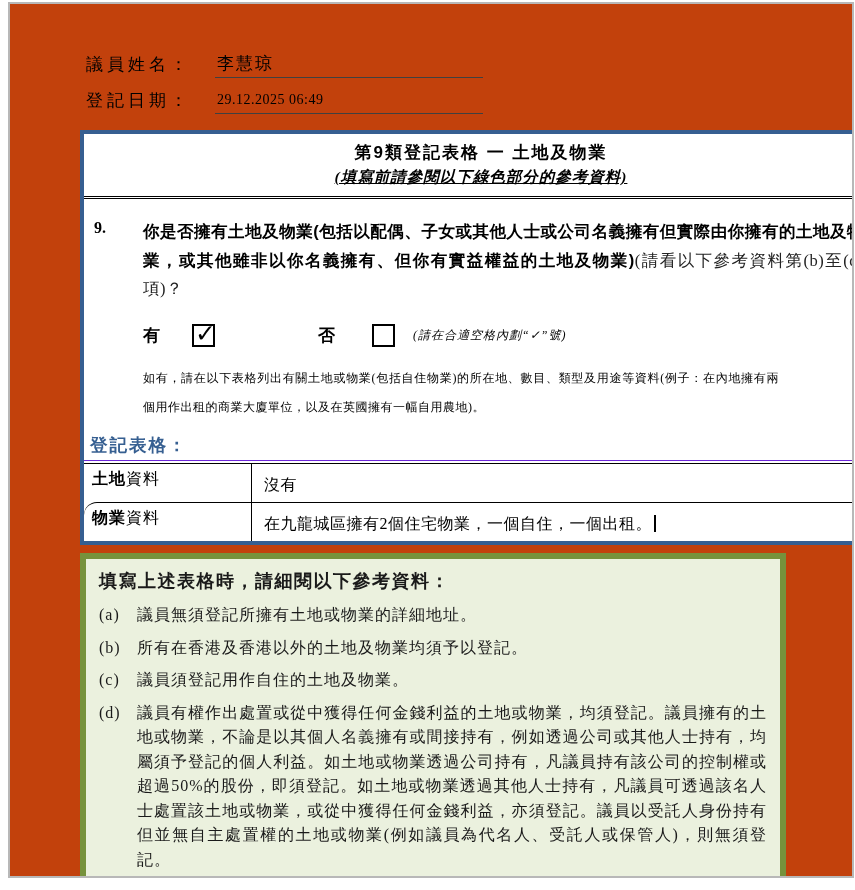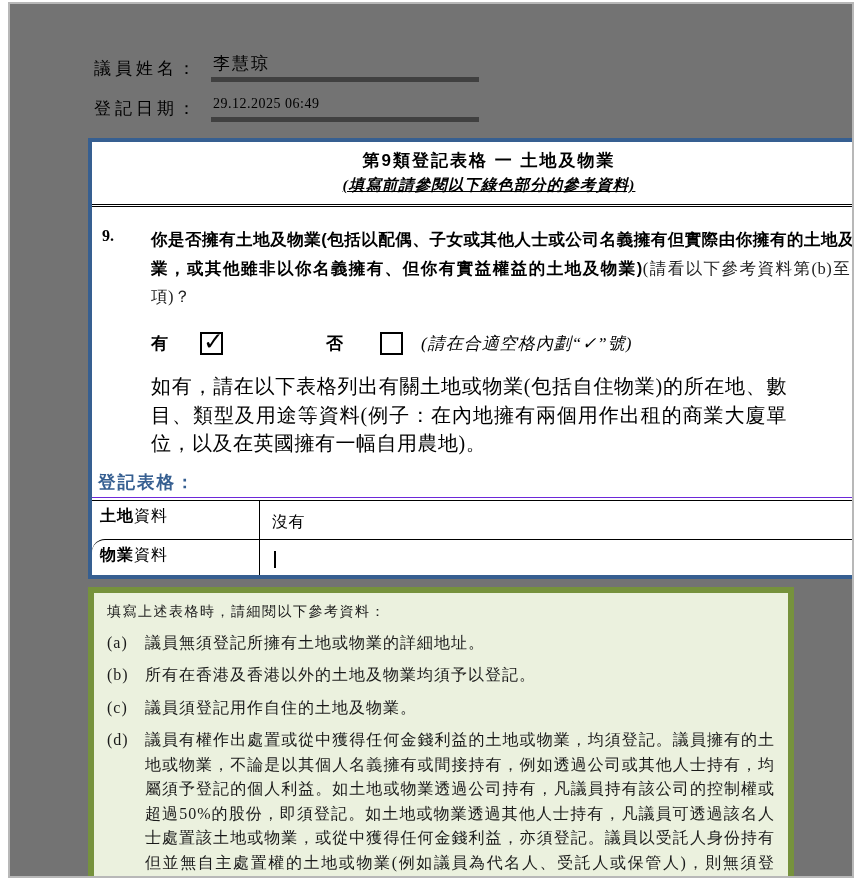--- a/index.html
+++ b/index.html
@@ -12,31 +12,31 @@
   *{box-sizing:border-box;}
   html,body{margin:0;padding:0;}
   body{
     width:855px;height:890px;position:relative;background:#fff;
     font-family:"Liberation Serif","DejaVu Serif",serif;
     color:var(--ink);
   }
   .page-frame{
     position:absolute;left:8px;top:2px;right:1px;bottom:12px;
     border:2px solid var(--frame);
-    background:#737373;overflow:hidden;padding-left:8px;
+    background:#c2410c;overflow:hidden;
   }
   
   .header-fields{margin:48px 0 0 76px;}
   .field-row{display:flex;align-items:flex-end;margin-bottom:10px;}
   .field-label{
     font-size:17px;letter-spacing:4px;white-space:nowrap;line-height:26px;
   }
   .field-value{
-    display:inline-block;width:268px;margin-left:12px;
-    border-bottom:5px solid #404040;line-height:24px;
+    display:inline-block;width:268px;margin-left:24px;
+    border-bottom:1px solid #404040;line-height:24px;
     font-size:17px;letter-spacing:2px;padding:0 2px 1px 2px;
   }
   .field-value.small{font-size:14px;letter-spacing:0.5px;}
   
   .blue-box{
     margin:16px 0 0 70px;width:802px;
     border:4px solid var(--blue);
     background:#fff;
   }
   .box-header{padding:7px 10px 4px 10px;text-align:center;}
@@ -77,25 +77,25 @@
     width:23px;height:23px;border:2px solid #000;display:inline-block;
     position:relative;margin-left:32px;background:#fff;
   }
   .cb .check{
     position:absolute;left:1px;bottom:-1px;font-size:25px;font-weight:bold;
     line-height:1;font-family:"DejaVu Sans",sans-serif;
   }
   .cb-no{margin-left:37px;}
   .gap-no{margin-left:103px;}
   .choice-note{
-    margin-left:18px;font-style:italic;font-size:17px;letter-spacing:1px;
+    margin-left:18px;font-style:italic;font-size:12px;letter-spacing:1px;
   }
   
   .instruction{
-    margin:14px 10px 0 59px;font-size:20px;line-height:28.5px;
+    margin:14px 10px 0 59px;font-size:12px;line-height:28.5px;
     letter-spacing:0.5px;text-align:justify;width:636px;
   }
   
   .table-heading{
     margin-top:10px;padding:2px 0 3px 6px;
     font-family:"Liberation Sans","DejaVu Sans",sans-serif;
     font-weight:bold;font-size:17.5px;letter-spacing:2px;
     color:var(--blue);
     border-bottom:1px solid #6d28d9;
   }
@@ -121,21 +121,21 @@
   
   .green-box{
     margin:8px 0 0 70px;width:706px;
     border:6px solid var(--green-border);
     background:var(--green-fill);
     padding:8px 13px 12px 13px;
     color:#1a1a1a;
   }
   .green-heading{
     font-family:"Liberation Sans","DejaVu Sans",sans-serif;
-    font-weight:normal;font-size:14px;letter-spacing:1.5px;
+    font-weight:bold;font-size:18px;letter-spacing:1.5px;
     margin:2px 0 10px 0;
   }
   .ref-item{
     display:grid;grid-template-columns:38px 1fr;
     font-size:16px;line-height:24.5px;letter-spacing:1px;
     margin-bottom:8px;
   }
   .ref-item:last-child{margin-bottom:0;}
   .ref-marker{padding-top:0;}
   .ref-text{text-align:justify;}
@@ -182,21 +182,21 @@
 
     <div class="table-heading">登記表格：</div>
 
     <div class="reg-table">
       <div class="reg-row">
         <div class="reg-cell-label"><span class="lb">土地</span><span>資料</span></div>
         <div class="reg-cell-value"><span>沒有</span></div>
       </div>
       <div class="reg-row">
         <div class="reg-cell-label"><span class="lb">物業</span><span>資料</span></div>
-        <div class="reg-cell-value"><span class="cursor"></span></div>
+        <div class="reg-cell-value"><span>在九龍城區擁有2個住宅物業，一個自住，一個出租。</span><span class="cursor"></span></div>
       </div>
     </div>
   </div>
 
   <div class="green-box">
     <div class="green-heading">填寫上述表格時，請細閱以下參考資料：</div>
 
     <div class="ref-item">
       <div class="ref-marker">(a)</div>
       <div class="ref-text">議員無須登記所擁有土地或物業的詳細地址。</div>

